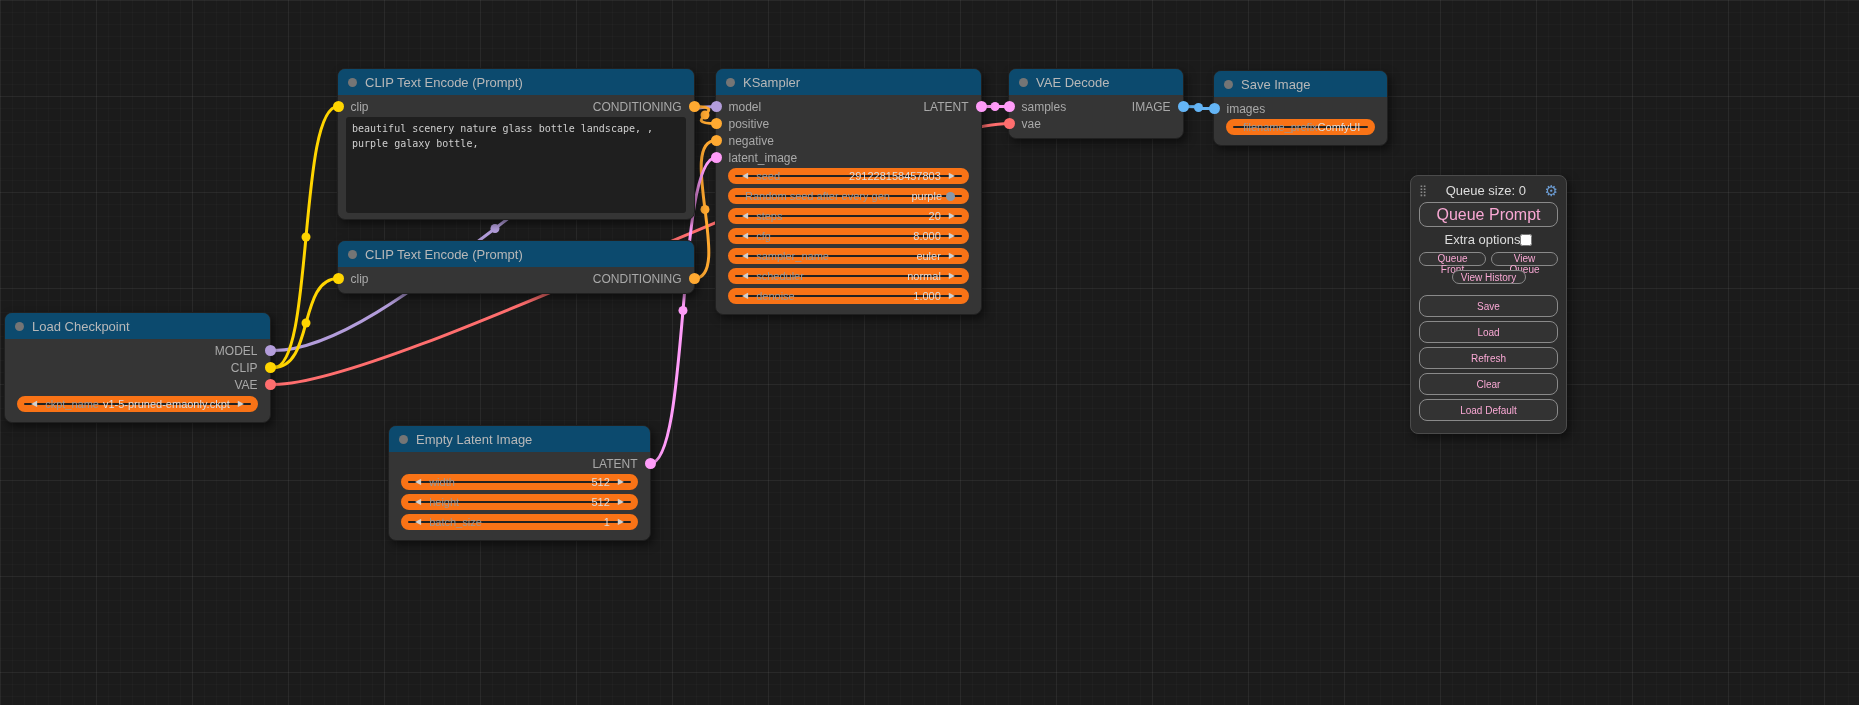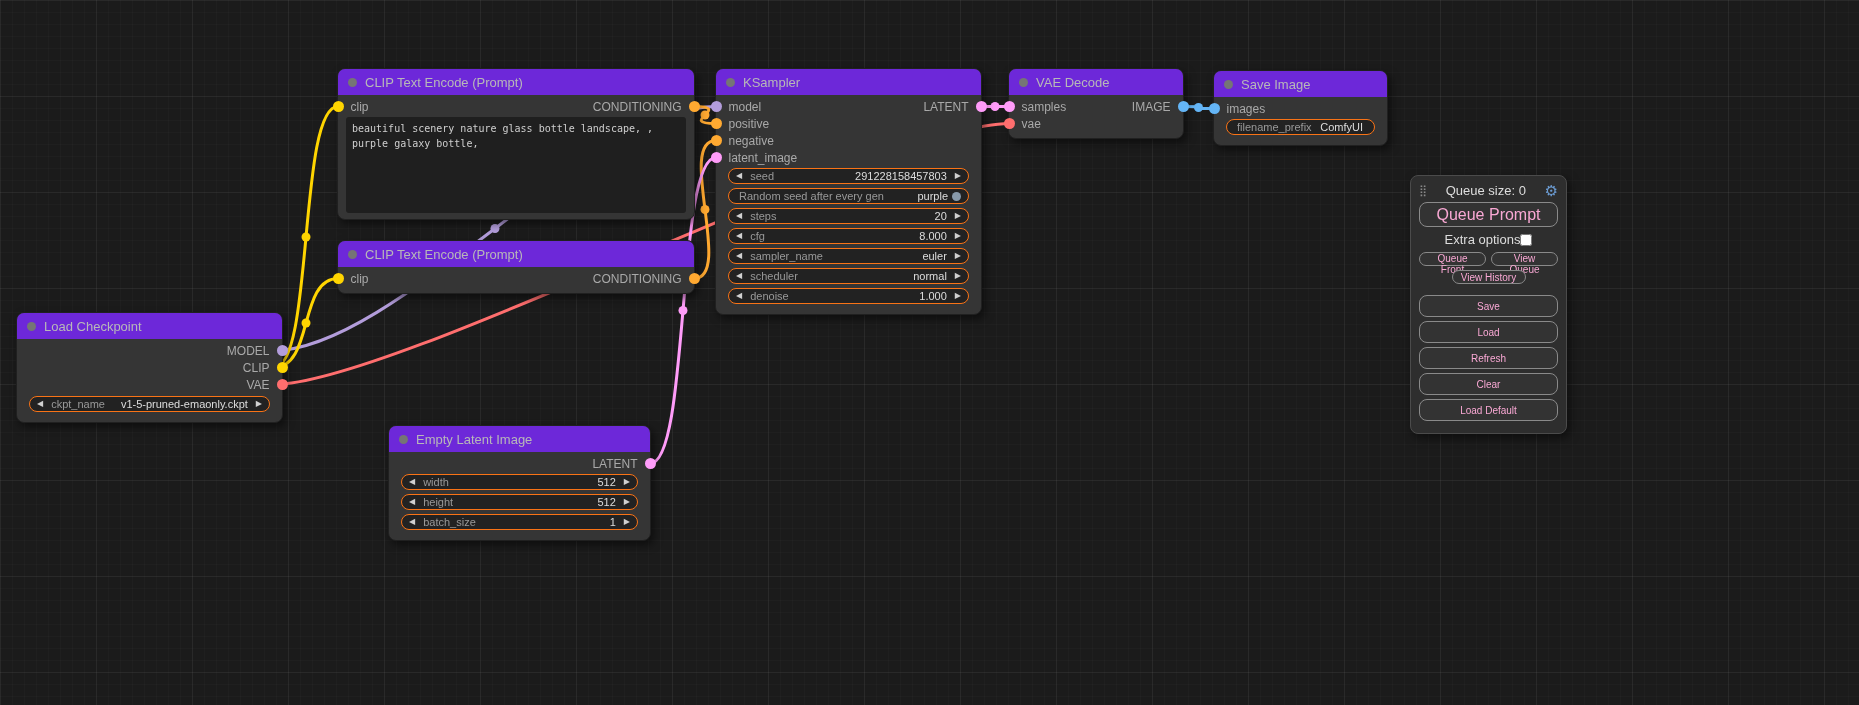--- a/index.html
+++ b/index.html
@@ -18,39 +18,39 @@
   svg.wires { position: absolute; left: 0; top: 0; width: 1859px; height: 705px; }
 
   
   .node {
     position: absolute; background: #353535;
     border: 1px solid #202020; border-radius: 8px;
     box-shadow: 3px 4px 8px rgba(0,0,0,0.5);
   }
   .ntitle {
     height: 26px; display: flex; align-items: center; gap: 8px;
-    padding: 0 10px; background: #6d28d9; border-radius: 7px 7px 0 0;
+    padding: 0 10px; background: #0c4a6e; border-radius: 7px 7px 0 0;
     color: #b8b8b8; font-size: 13px; cursor: default; white-space: nowrap;
   }
   .tdot { width: 9px; height: 9px; border-radius: 50%; background: #757575; flex: none; }
   .nbody { padding: 3px 0 6px; }
   .row {
     display: flex; align-items: center; justify-content: space-between;
     height: 17px; padding: 0 10px; font-size: 12px; color: #a9a9a9;
   }
   .in  { display: flex; align-items: center; gap: 7px; }
   .out { display: flex; align-items: center; gap: 7px; margin-left: auto; }
   .port { width: 11px; height: 11px; border-radius: 50%; flex: none; background: #888; }
   .in  .port { margin-left: -15.5px; }
   .out .port { margin-right: -15.5px; }
   .slabel { white-space: nowrap; }
 
   .widget {
     height: 16px; margin: 0 12px 4px; padding: 0 7px;
-    background: #222222; border: 1px solid #f97316; border-radius: 8px;
+    background: #222222; border: 7px solid #f97316; border-radius: 8px;
     display: flex; align-items: center; font-size: 11px; color: #999;
     white-space: nowrap; cursor: pointer;
   }
   .arrow { font-size: 8px; color: #d0d0d0; line-height: 1; flex: none; }
   .wlabel { margin-left: 8px; color: #999; }
   .widget.noarrow .wlabel { margin-left: 3px; }
   .wvalue { margin-left: auto; margin-right: 8px; color: #ddd; }
   .widget.noarrow .wvalue { margin-right: 4px; }
   .knob { width: 9px; height: 9px; border-radius: 50%; flex: none; }
 
@@ -109,21 +109,21 @@
       <path d="M 694 278.5 C 734 278.5 676 140.5 716 140.5" stroke="#FFA931" stroke-width="3" fill="none"></path>
       <circle cx="705" cy="209.5" r="4.5" fill="#FFA931"></circle>
       <path d="M 650 463.5 C 690 463.5 676 157.5 716 157.5" stroke="#FF9CF9" stroke-width="3" fill="none"></path>
       <circle cx="683" cy="310.5" r="4.5" fill="#FF9CF9"></circle>
       <path d="M 981 106.5 C 1021 106.5 969 106.5 1009 106.5" stroke="#FF9CF9" stroke-width="3" fill="none"></path>
       <circle cx="995" cy="106.5" r="4.5" fill="#FF9CF9"></circle>
       <path d="M 1183 106.5 C 1223 106.5 1174 108.5 1214 108.5" stroke="#64B5F6" stroke-width="3" fill="none"></path>
       <circle cx="1198.5" cy="107.5" r="4.5" fill="#64B5F6"></circle>
     </svg>
 
-  <div class="node" style="left:16px;top:312px;width:267px;">
+  <div class="node" style="left:4px;top:312px;width:267px;">
     <div class="ntitle">
       <span class="tdot"></span>
       <span>Load Checkpoint</span>
     </div>
     <div class="nbody">
       <div class="row">
         <span class="in"></span>
         <span class="out">
           <span class="slabel">MODEL</span>
           <span class="port" style="background-color: rgb(179, 157, 219);"></span>

